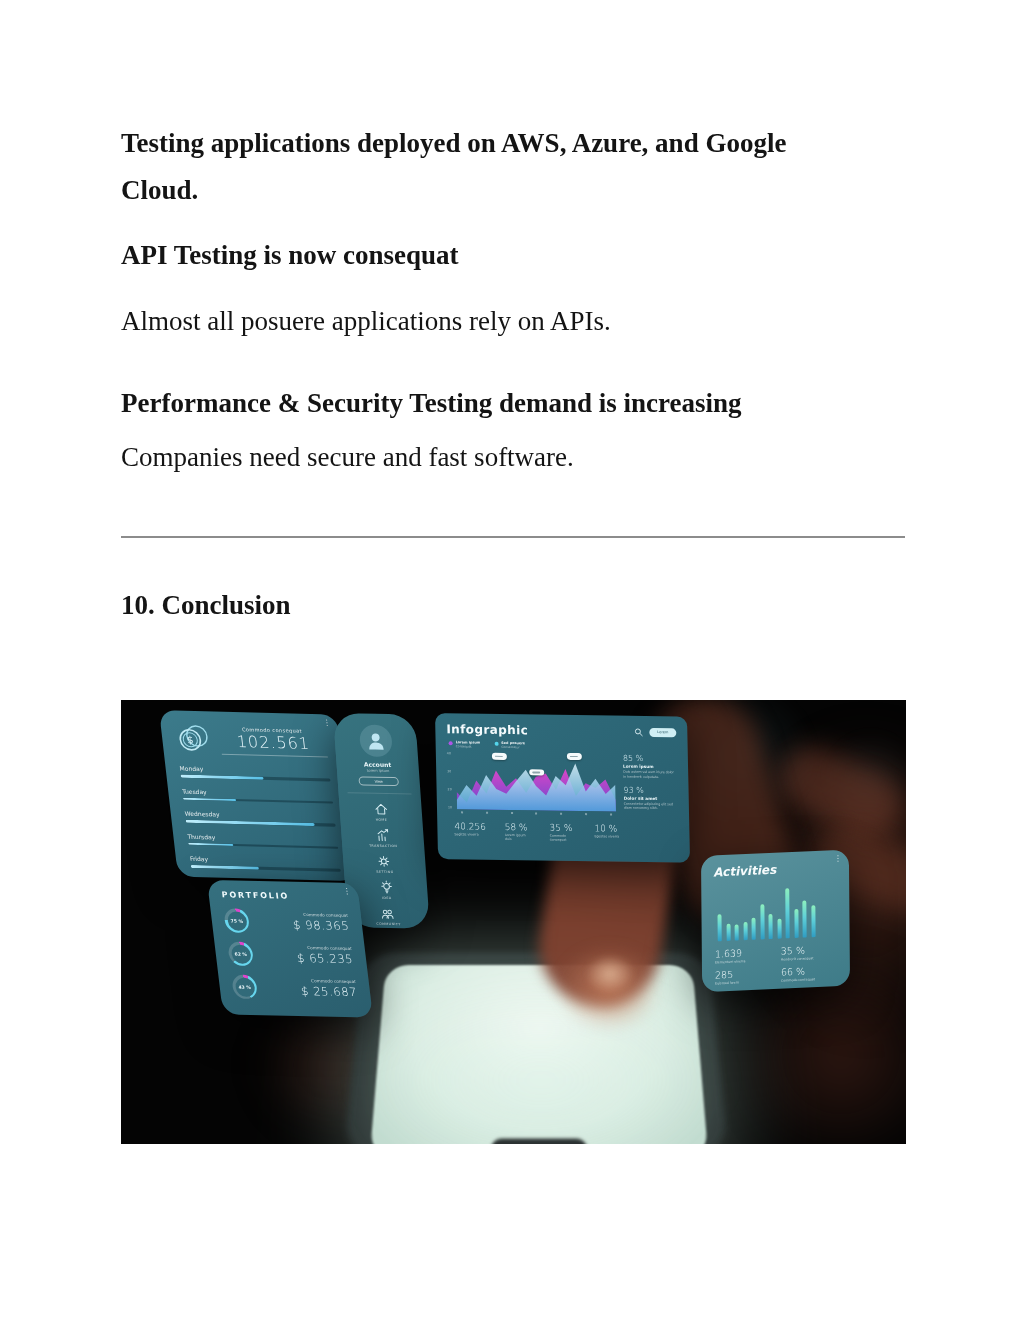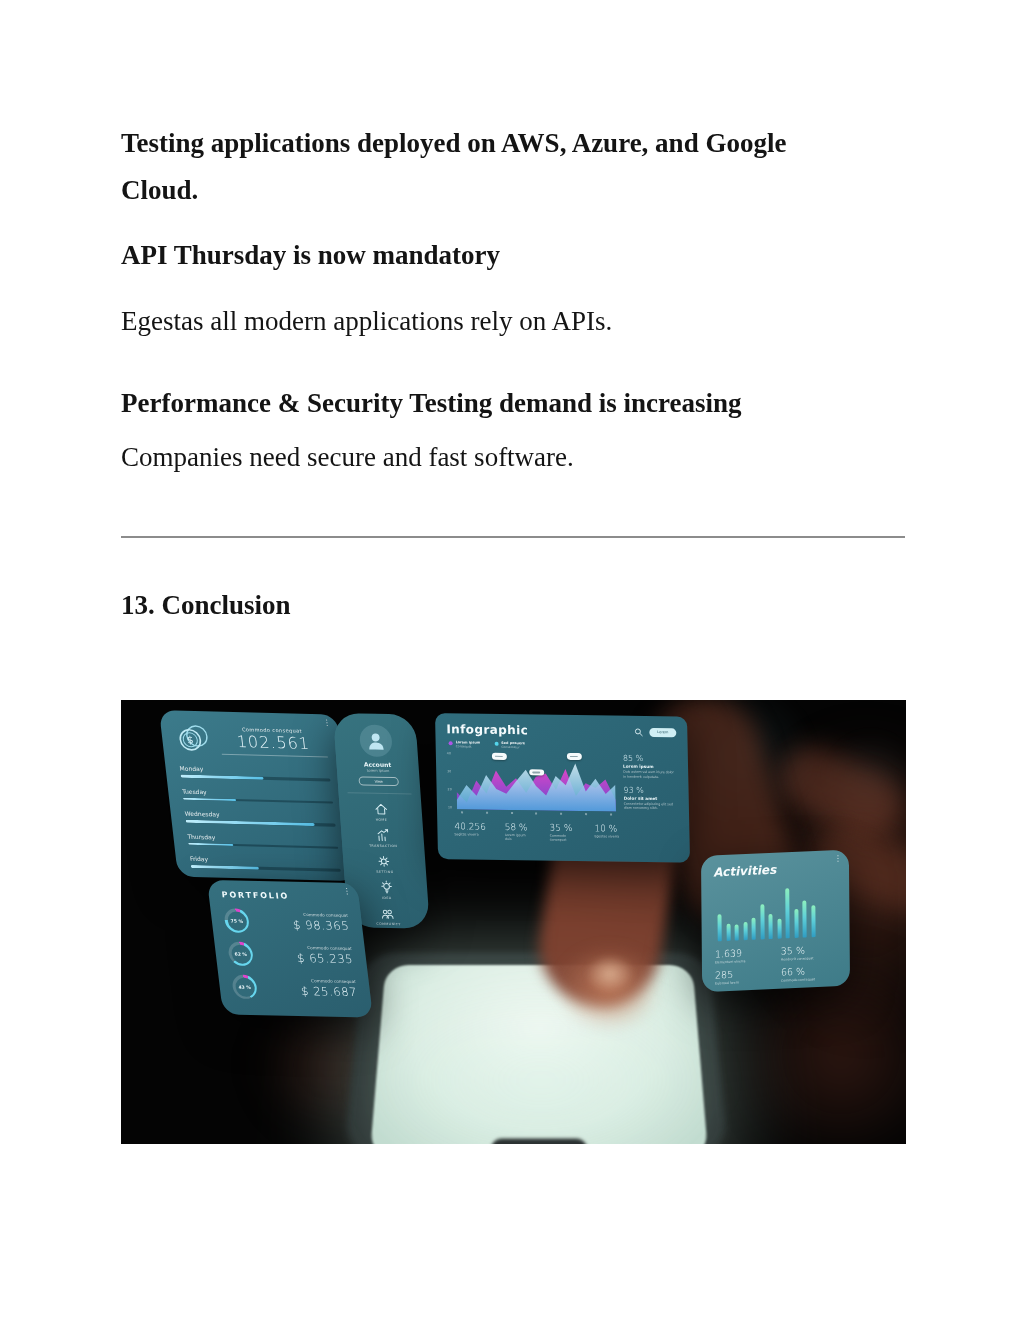--- a/index.html
+++ b/index.html
@@ -106,27 +106,27 @@
   .act-value { font-size:9.5px; font-weight:300; color:#f0fafc; }
   .act-label { font-size:3.2px; color:rgba(255,255,255,0.65); line-height:1.4; margin-top:1px; width:34px; }
 </style>
 </head>
 <body>
 
 <div>
 
   <p class="doc-text" id="para1">Testing applications deployed on AWS, Azure, and Google
 Cloud.</p>
-  <p class="doc-text doc-bold" id="bold1">API Thursday is now mandatory</p>
-  <p class="doc-text" id="para2">Egestas all modern applications rely on APIs.</p>
+  <p class="doc-text doc-bold" id="bold1">API Testing is now consequat</p>
+  <p class="doc-text" id="para2">Almost all posuere applications rely on APIs.</p>
   <p class="doc-text doc-bold" id="bold2">Performance &amp; Security Testing demand is increasing</p>
   <p class="doc-text" id="para3">Companies need secure and fast software.</p>
 
   <div class="divider"></div>
-  <h2 class="section-heading">13. Conclusion</h2>
+  <h2 class="section-heading">10. Conclusion</h2>
 
   <div class="photo">
 
     <div class="blob" style="left:548px; top:-20px; width:150px; height:150px; background:radial-gradient(circle, rgba(140,210,220,0.10), rgba(140,210,220,0) 70%); filter:blur(6px);"></div>
     <div class="blob" style="left:700px; top:28px; width:100px; height:100px; background:radial-gradient(circle, rgba(150,200,210,0.07), rgba(150,200,210,0) 70%); filter:blur(6px);"></div>
     <div class="blob" style="left:630px; top:30px; width:230px; height:300px; background:radial-gradient(ellipse, rgba(110,55,38,0.55), rgba(110,55,38,0) 72%); filter:blur(20px);"></div>
     <div class="blob" style="left:655px; top:60px; width:130px; height:64px; border-radius:40px; background:rgba(135,72,50,0.45); transform:rotate(24deg); filter:blur(12px);"></div>
     <div class="blob" style="left:690px; top:140px; width:130px; height:60px; border-radius:40px; background:rgba(120,62,44,0.42); transform:rotate(20deg); filter:blur(12px);"></div>
     <div class="blob" style="left:615px; top:250px; width:210px; height:210px; background:radial-gradient(ellipse, rgba(75,36,26,0.6), rgba(75,36,26,0) 72%); filter:blur(18px);"></div>
     <div class="blob" style="left:135px; top:295px; width:150px; height:140px; background:radial-gradient(ellipse, rgba(60,30,22,0.55), rgba(60,30,22,0) 72%); filter:blur(16px);"></div>

